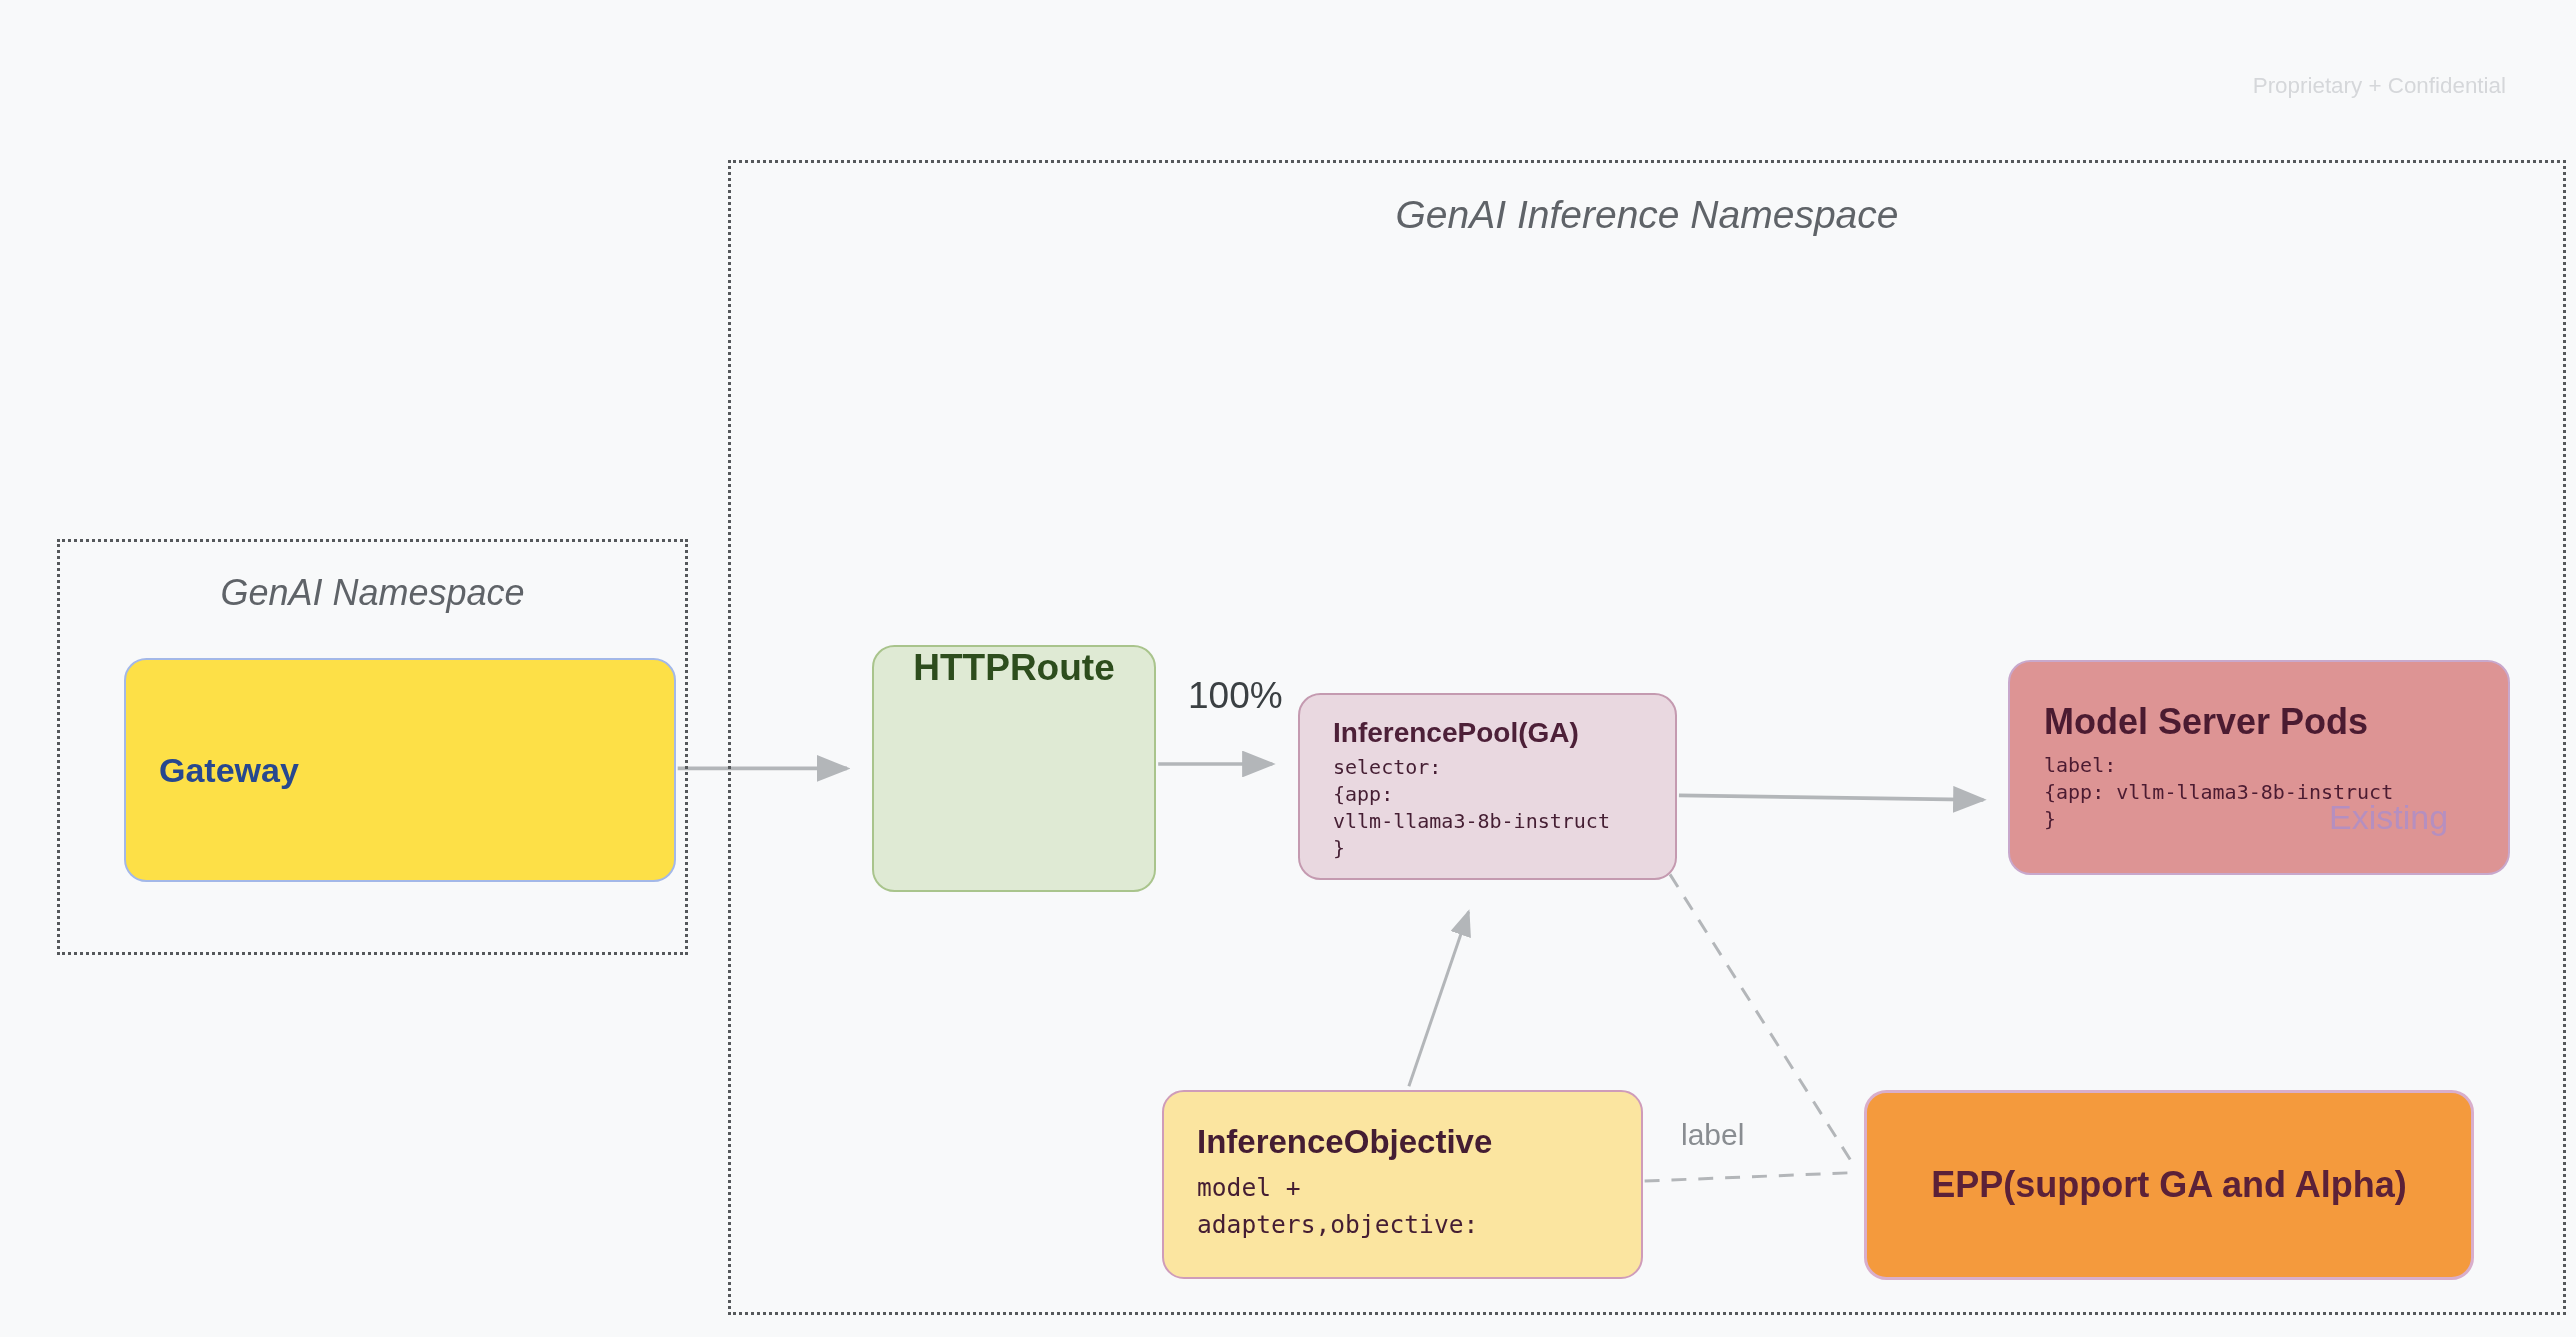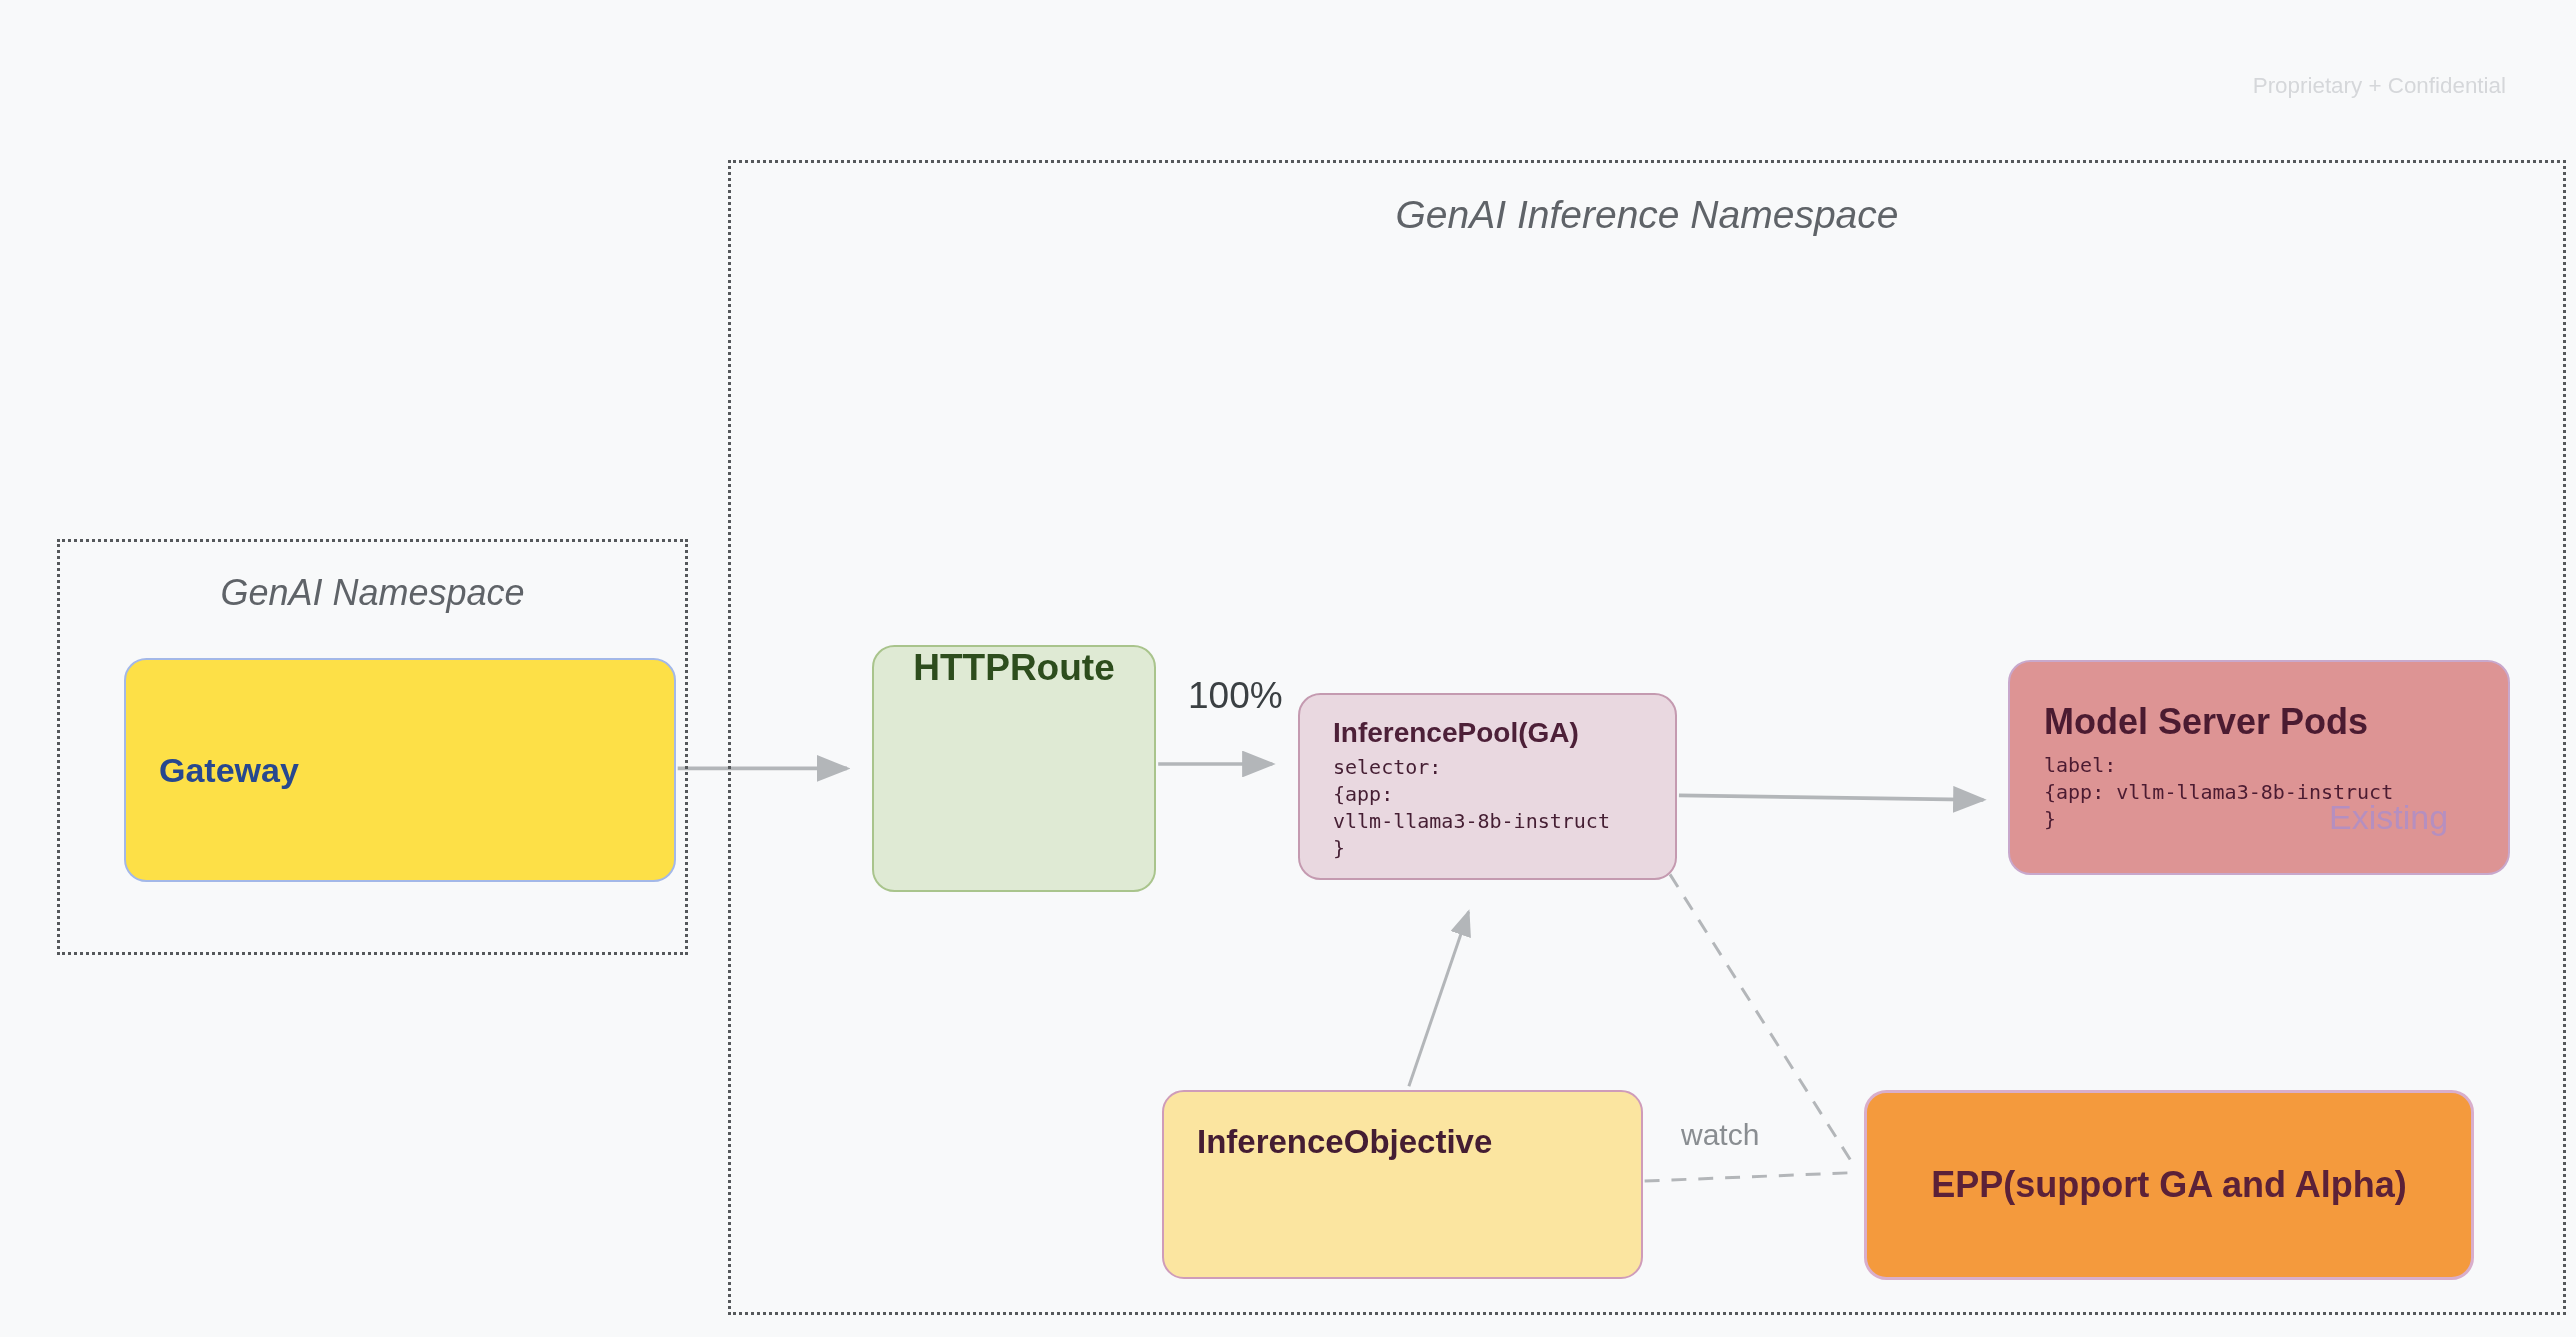--- a/index.html
+++ b/index.html
@@ -169,21 +169,25 @@
   <div class="mono">
     <div class="mono-line">label:</div>
     <div class="mono-line">{app: vllm-llama3-8b-instruct</div>
     <div class="mono-line">}</div>
   </div>
   <div class="existing-overlay">Existing</div>
 </div>
 
 <div class="node node-objective">
   <div class="node-title">InferenceObjective</div>
+  <div class="mono">
+    <div class="mono-line">model +</div>
+    <div class="mono-line">adapters,objective:</div>
+  </div>
 </div>
 
 <div class="node node-epp">
   <div class="node-label">EPP(support GA and Alpha)</div>
 </div>
 
 <div class="edge-label label-traffic">100%</div>
-<div class="edge-label label-watch">watch</div>
+<div class="edge-label label-watch">label</div>
 
 
 </body></html>

